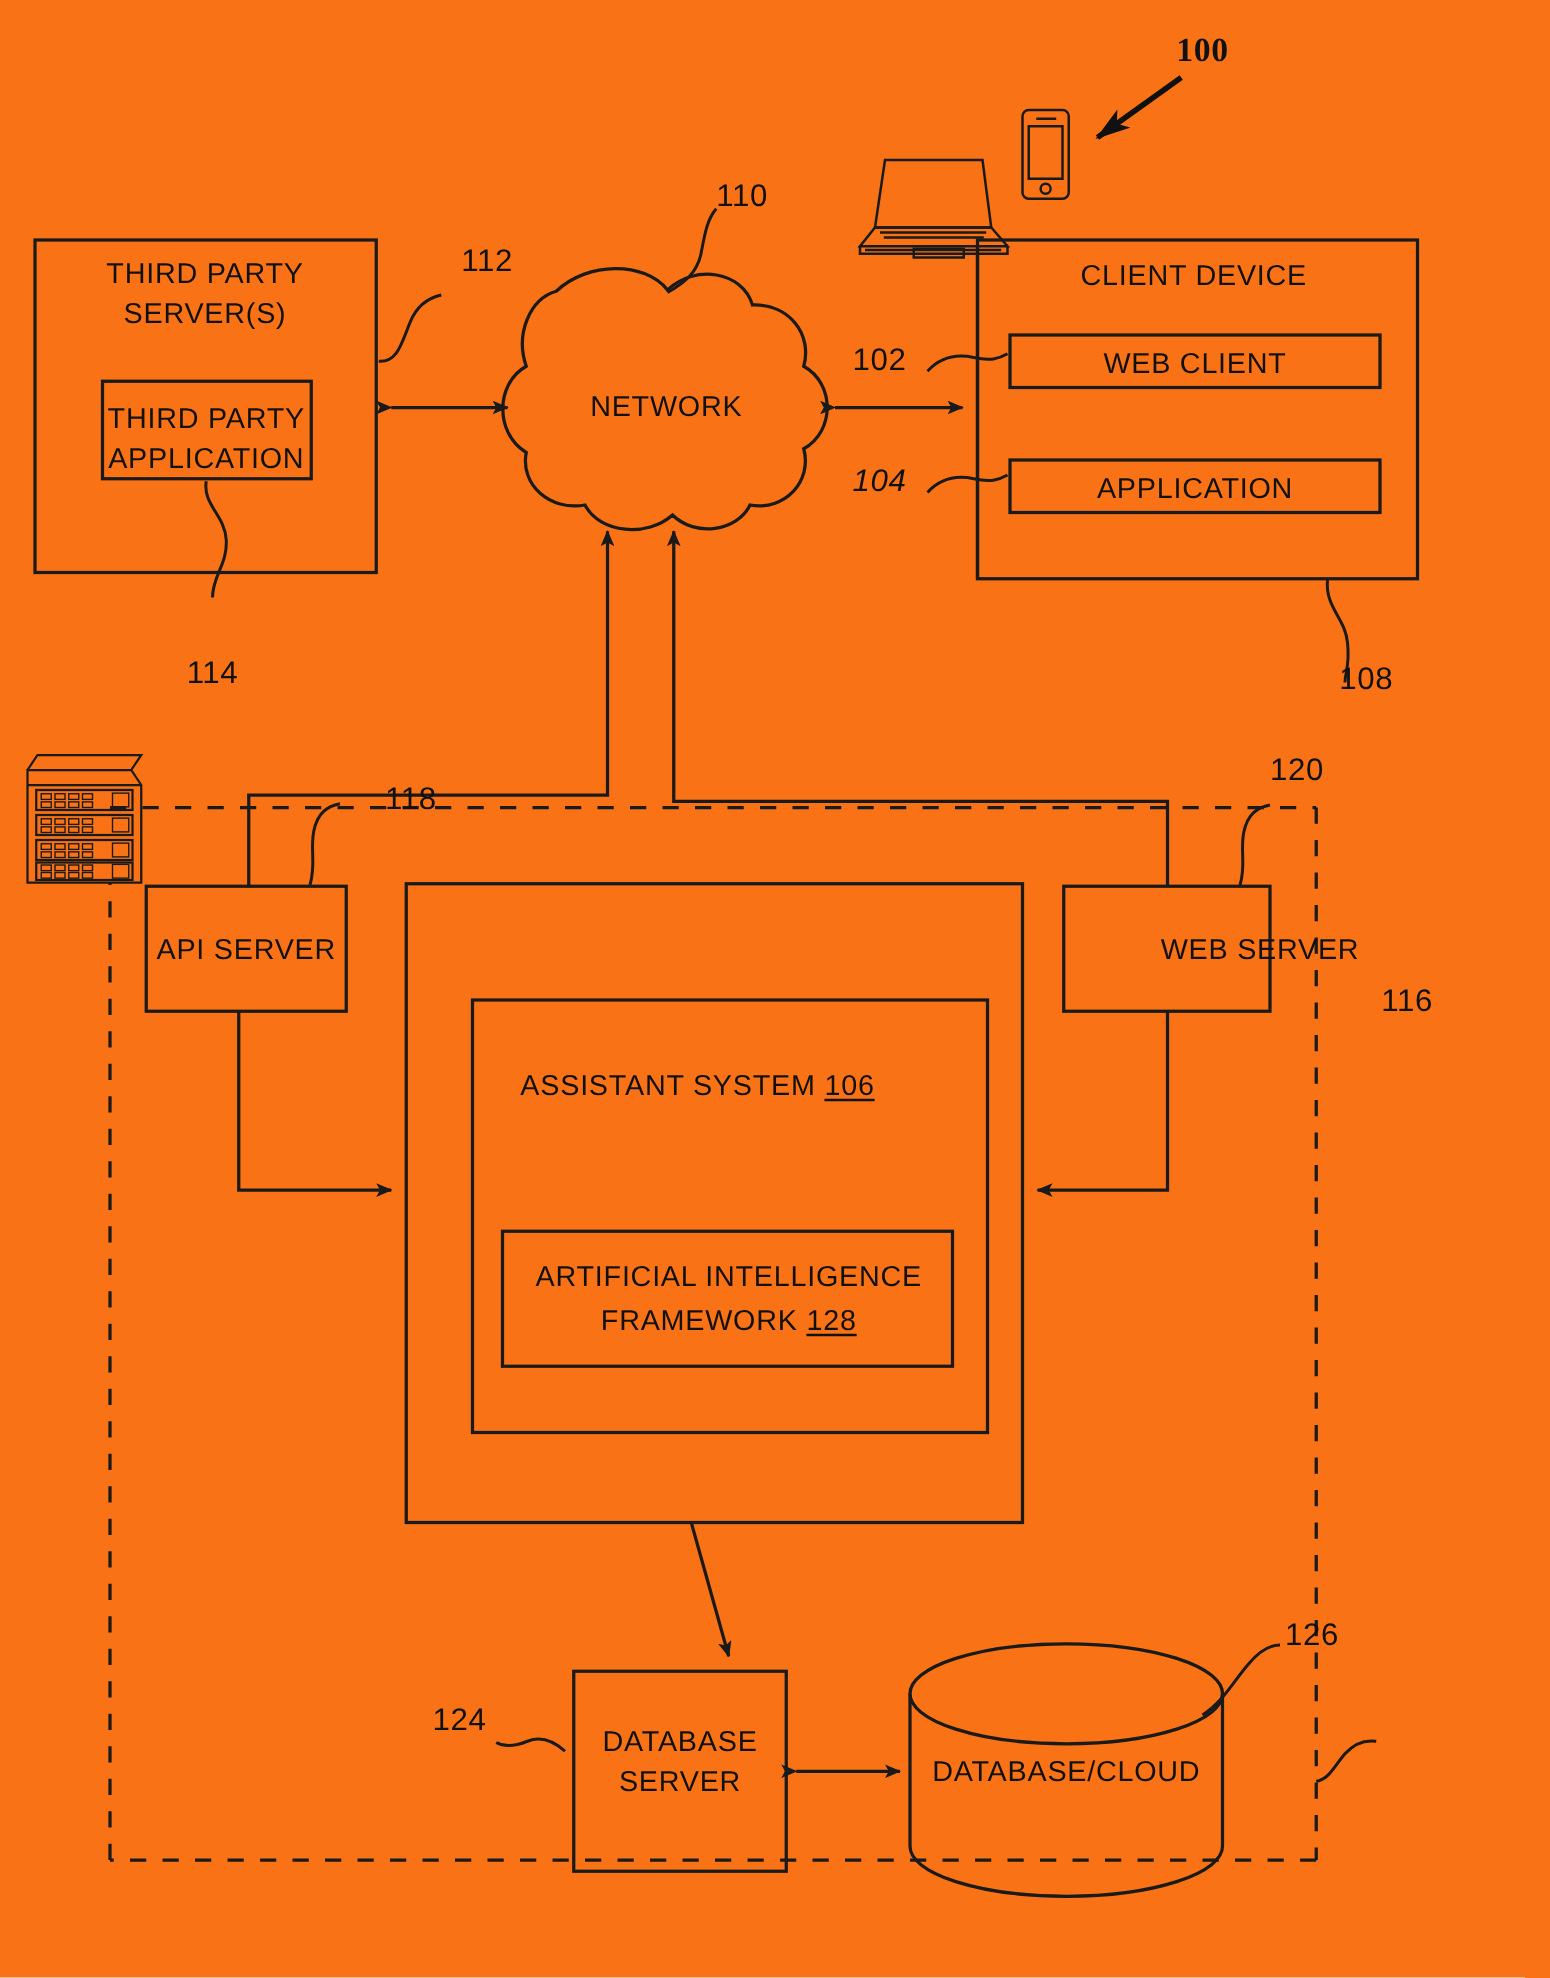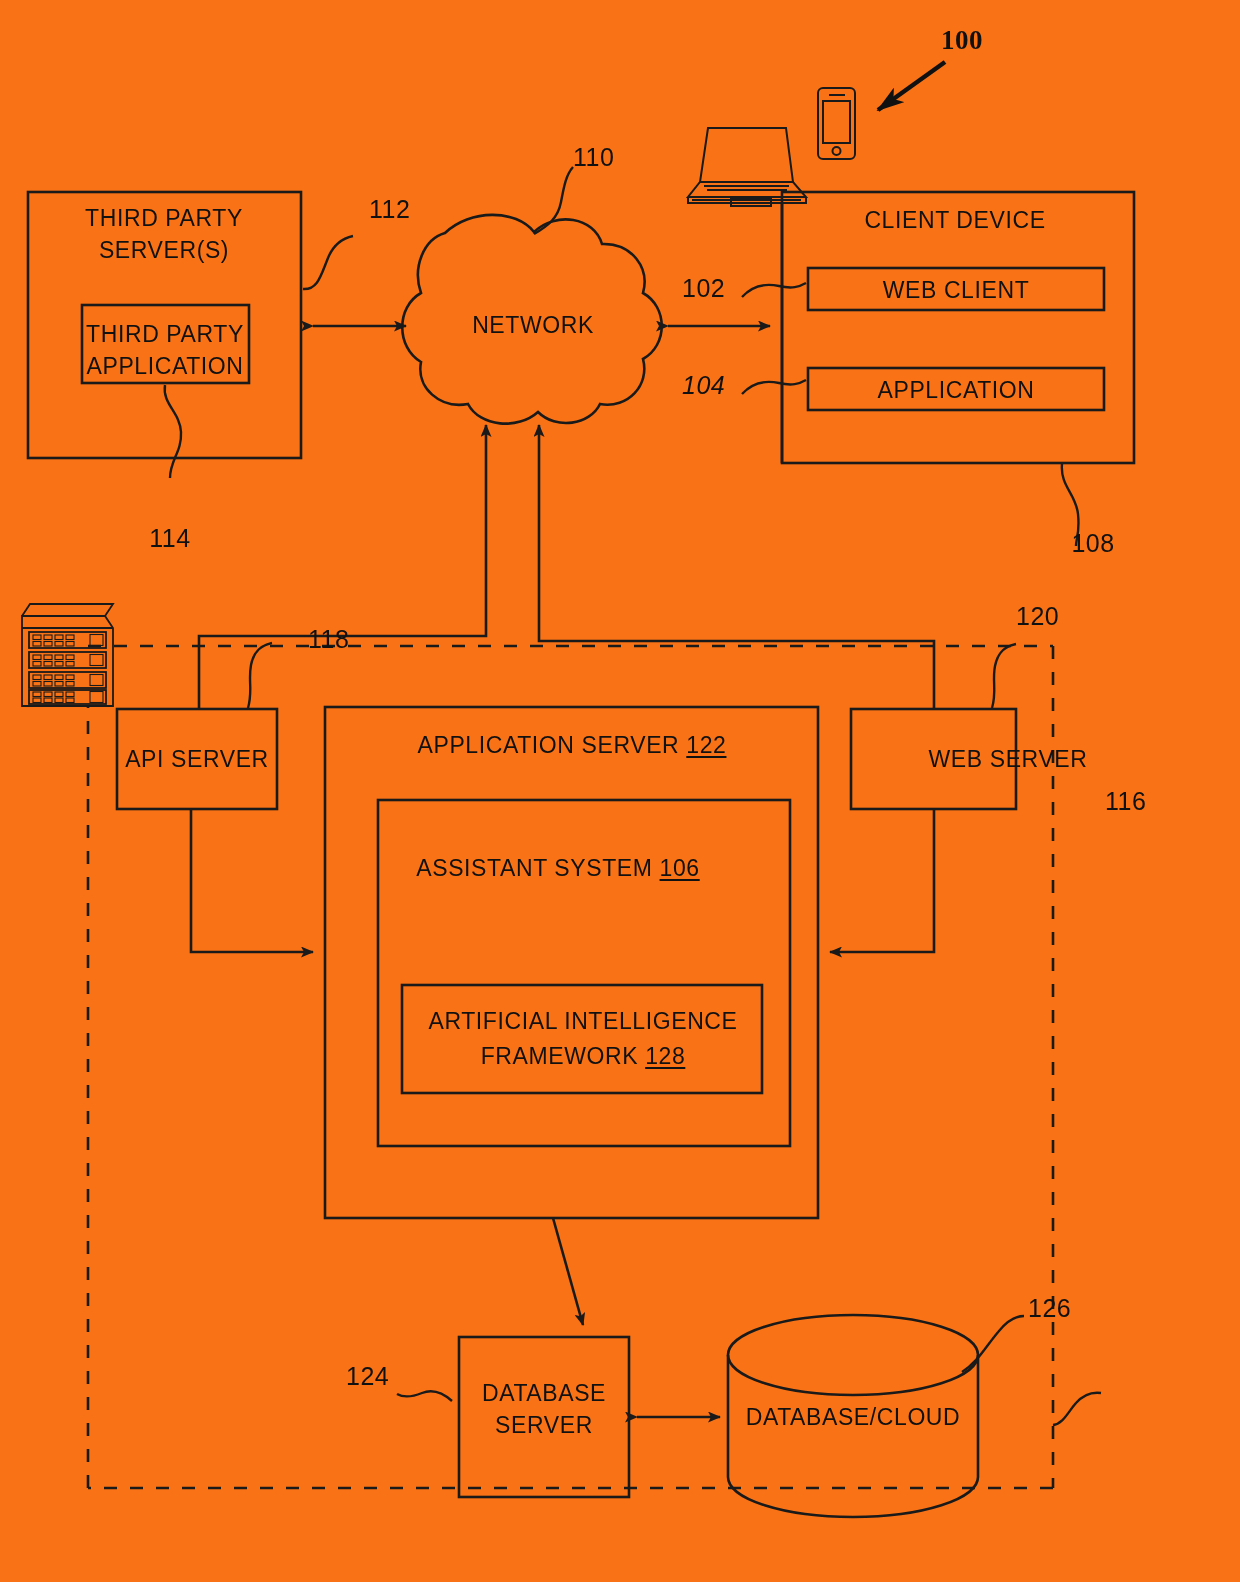--- a/index.html
+++ b/index.html
@@ -230,24 +230,20 @@
 
   <div class="lbl boxtitle ctr" style="left:956px; top:376px;">APPLICATION</div>
   <div class="lbl reftag" style="left:682px; top:370px;font-style:italic;">104</div>
 
   <div class="lbl boxtitle ctr" style="left:197px; top:745px;">API SERVER</div>
   <div class="lbl reftag" style="left:272px; top:624px;margin-left:36px;">118</div>
 
   <div class="lbl boxtitle ctr" style="left:968px; top:745px;margin-left:40px;">WEB SERVER</div>
   <div class="lbl reftag" style="left:1016px; top:601px;">120</div>
 
-  <div class="lbl boxtitle ctr" style="left:572px; top:731px;">
-    <span>APPLICATION SERVER</span>
-    <span class="underline-num">122</span>
-  </div>
 
   <div class="lbl boxtitle ctr" style="left:558px; top:854px;">
     <span>ASSISTANT SYSTEM</span>
     <span class="underline-num">106</span>
   </div>
 
   <div class="lbl boxtitle ctr" style="left:583px; top:1007px;">ARTIFICIAL INTELLIGENCE</div>
   <div class="lbl boxtitle ctr" style="left:583px; top:1042px;">
     <span>FRAMEWORK</span>
     <span class="underline-num">128</span>

